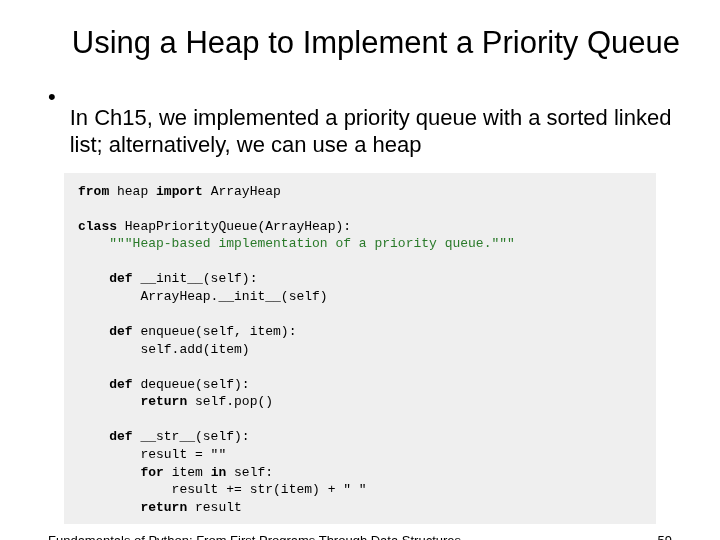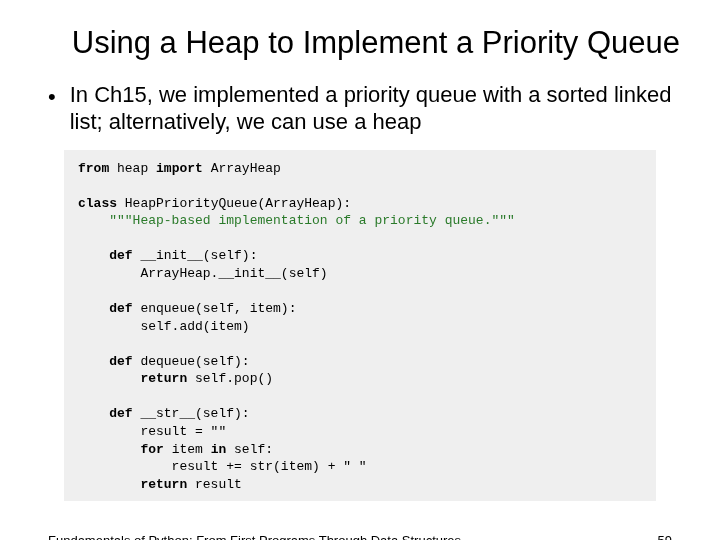--- a/index.html
+++ b/index.html
@@ -32,20 +32,21 @@
   }
   .bullet-dot {
     font-size: 22px;
     line-height: 28px;
     margin-right: 14px;
     margin-top: 2px;
   }
   .bullet-text {
     font-size: 22px;
     line-height: 1.25;
+    margin-top: 23px;
   }
   .code-block {
     margin: 14px 64px 0 64px;
     background: #efefef;
     padding: 10px 28px 8px 14px;
     font-family: "Courier New", Courier, monospace;
     font-size: 13px;
     line-height: 1.35;
     color: #000;
     white-space: pre;

